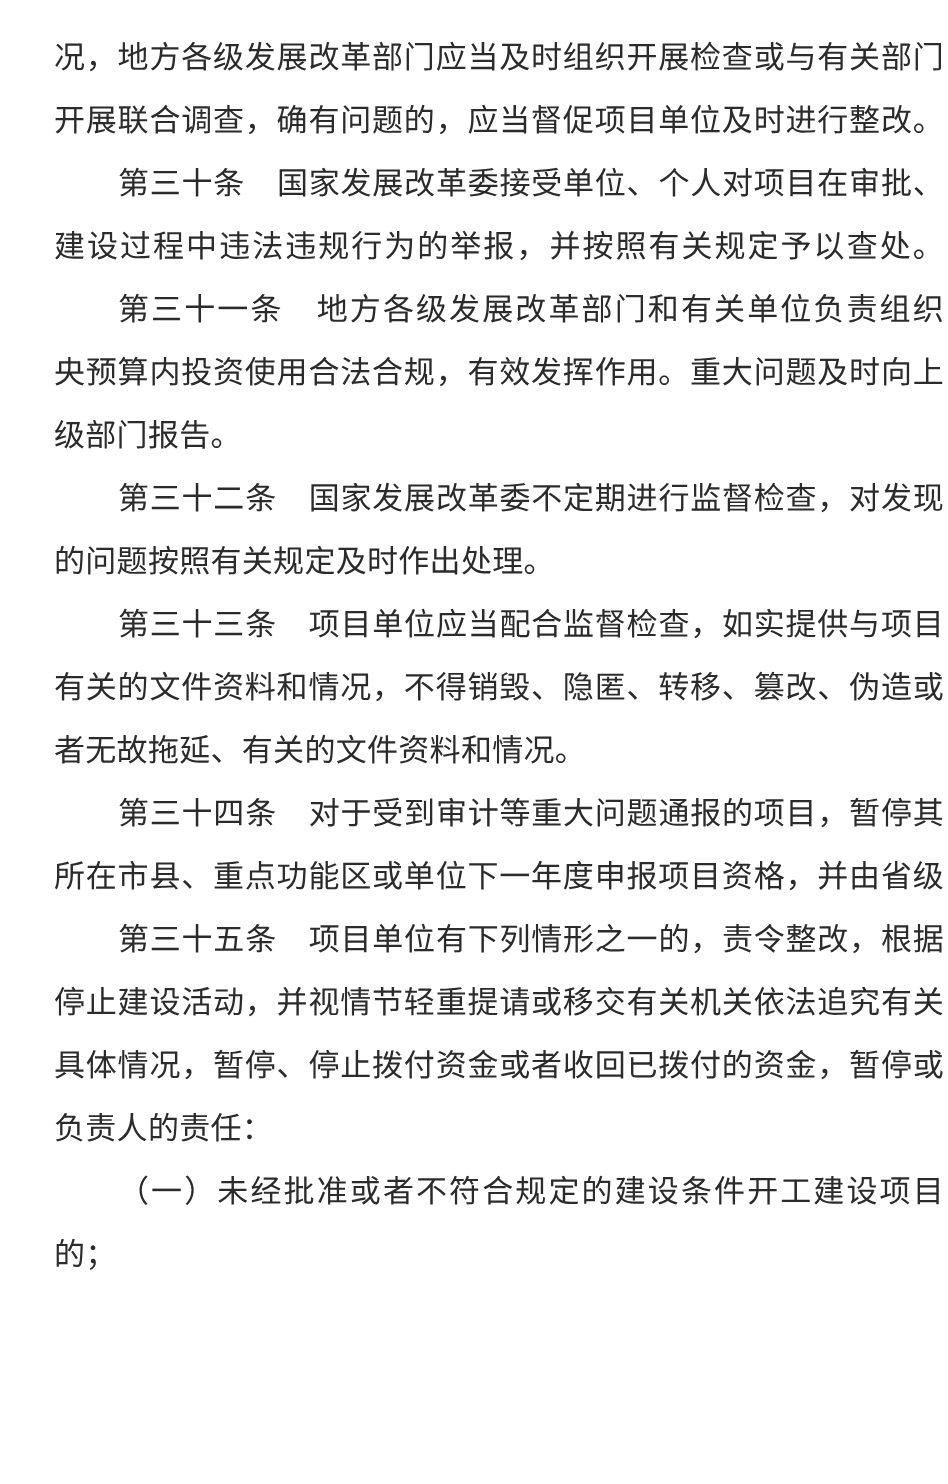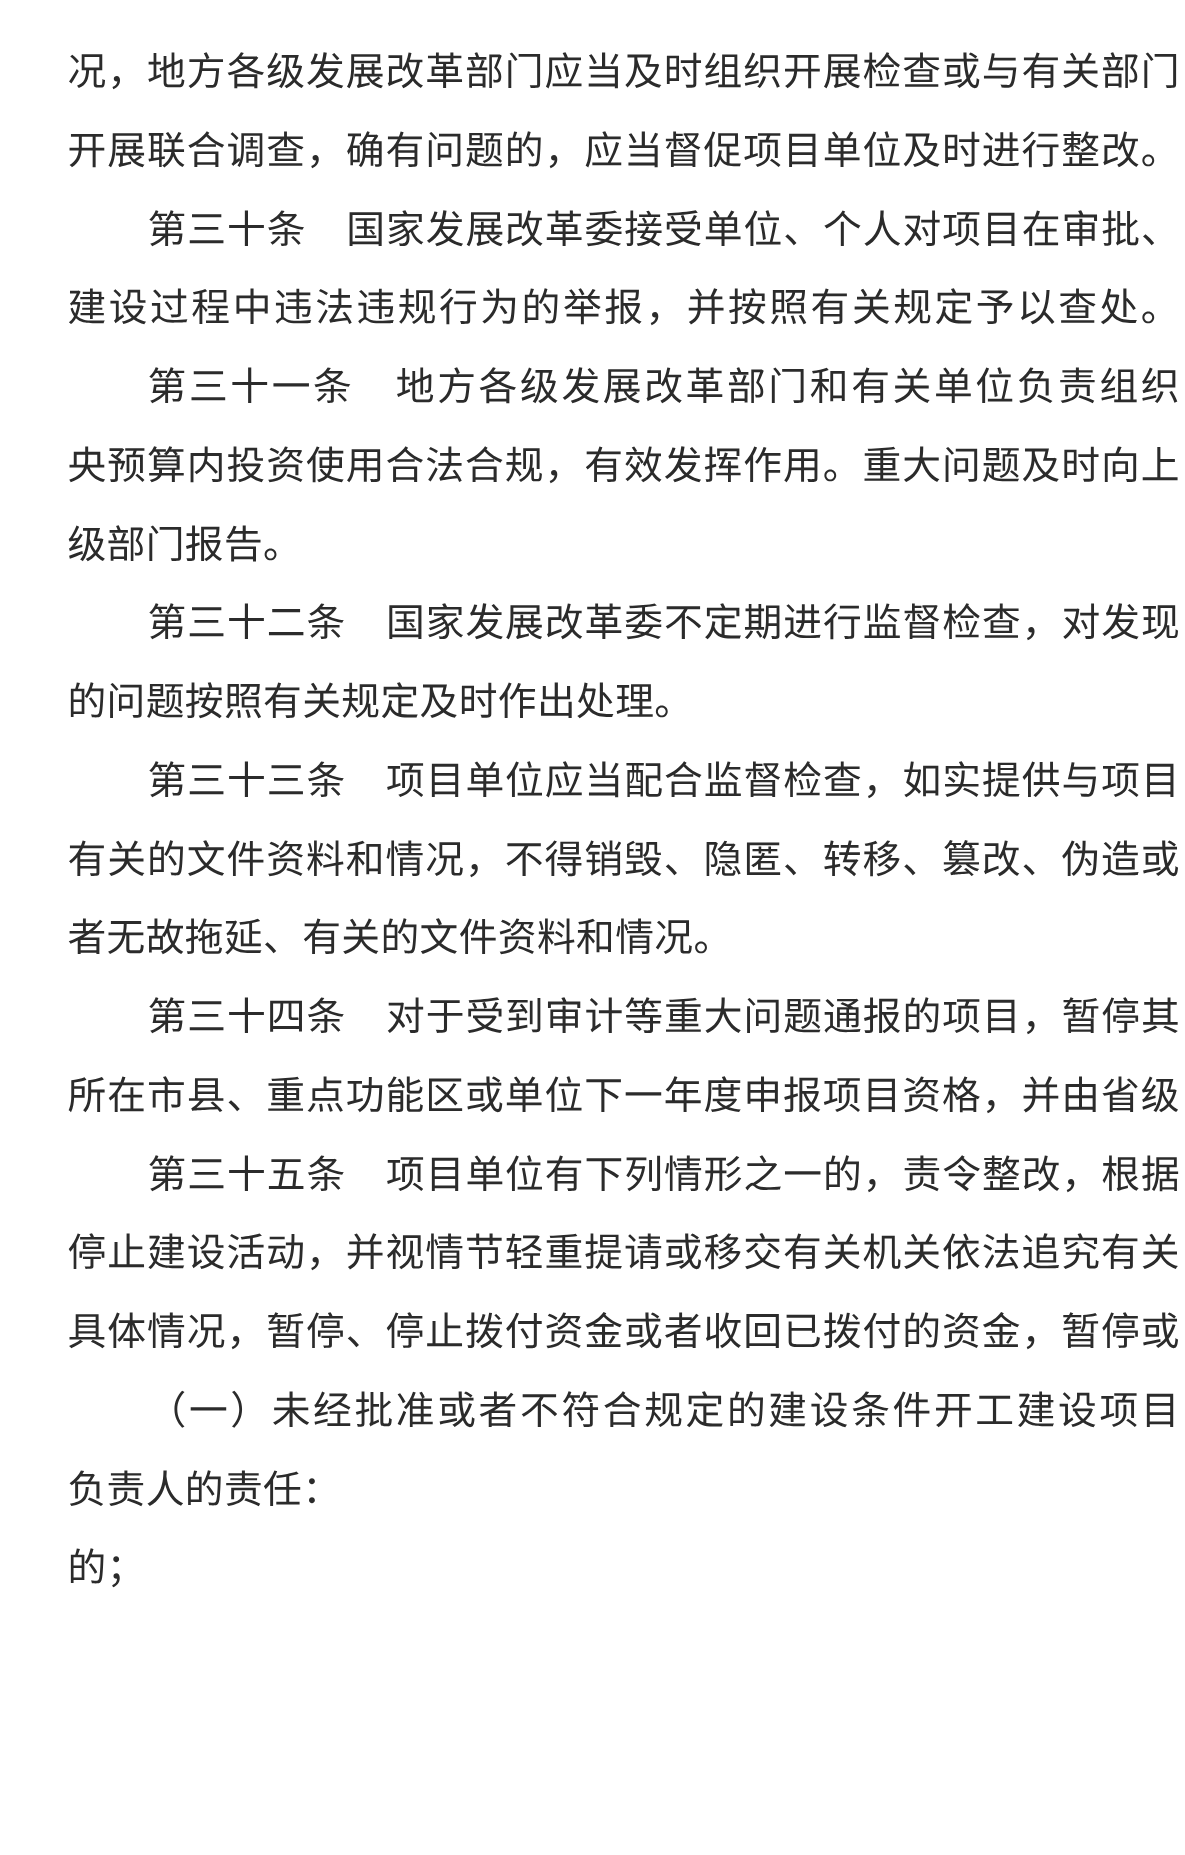--- a/index.html
+++ b/index.html
@@ -57,17 +57,17 @@
       <div class="line indent fill">第三十二条　国家发展改革委不定期进行监督检查，对发现</div>
       <div class="line">的问题按照有关规定及时作出处理。</div>
       <div class="line indent fill">第三十三条　项目单位应当配合监督检查，如实提供与项目</div>
       <div class="line fill">有关的文件资料和情况，不得销毁、隐匿、转移、篡改、伪造或</div>
       <div class="line">者无故拖延、有关的文件资料和情况。</div>
       <div class="line indent fill">第三十四条　对于受到审计等重大问题通报的项目，暂停其</div>
       <div class="line fill">所在市县、重点功能区或单位下一年度申报项目资格，并由省级</div>
       <div class="line indent fill">第三十五条　项目单位有下列情形之一的，责令整改，根据</div>
       <div class="line fill">停止建设活动，并视情节轻重提请或移交有关机关依法追究有关</div>
       <div class="line fill">具体情况，暂停、停止拨付资金或者收回已拨付的资金，暂停或</div>
+      <div class="line">负责人的责任：</div>
       <div class="line indent fill">（一）未经批准或者不符合规定的建设条件开工建设项目</div>
-      <div class="line">负责人的责任：</div>
       <div class="line">的；</div>
     </div>
 </div>
 
 </body></html>

